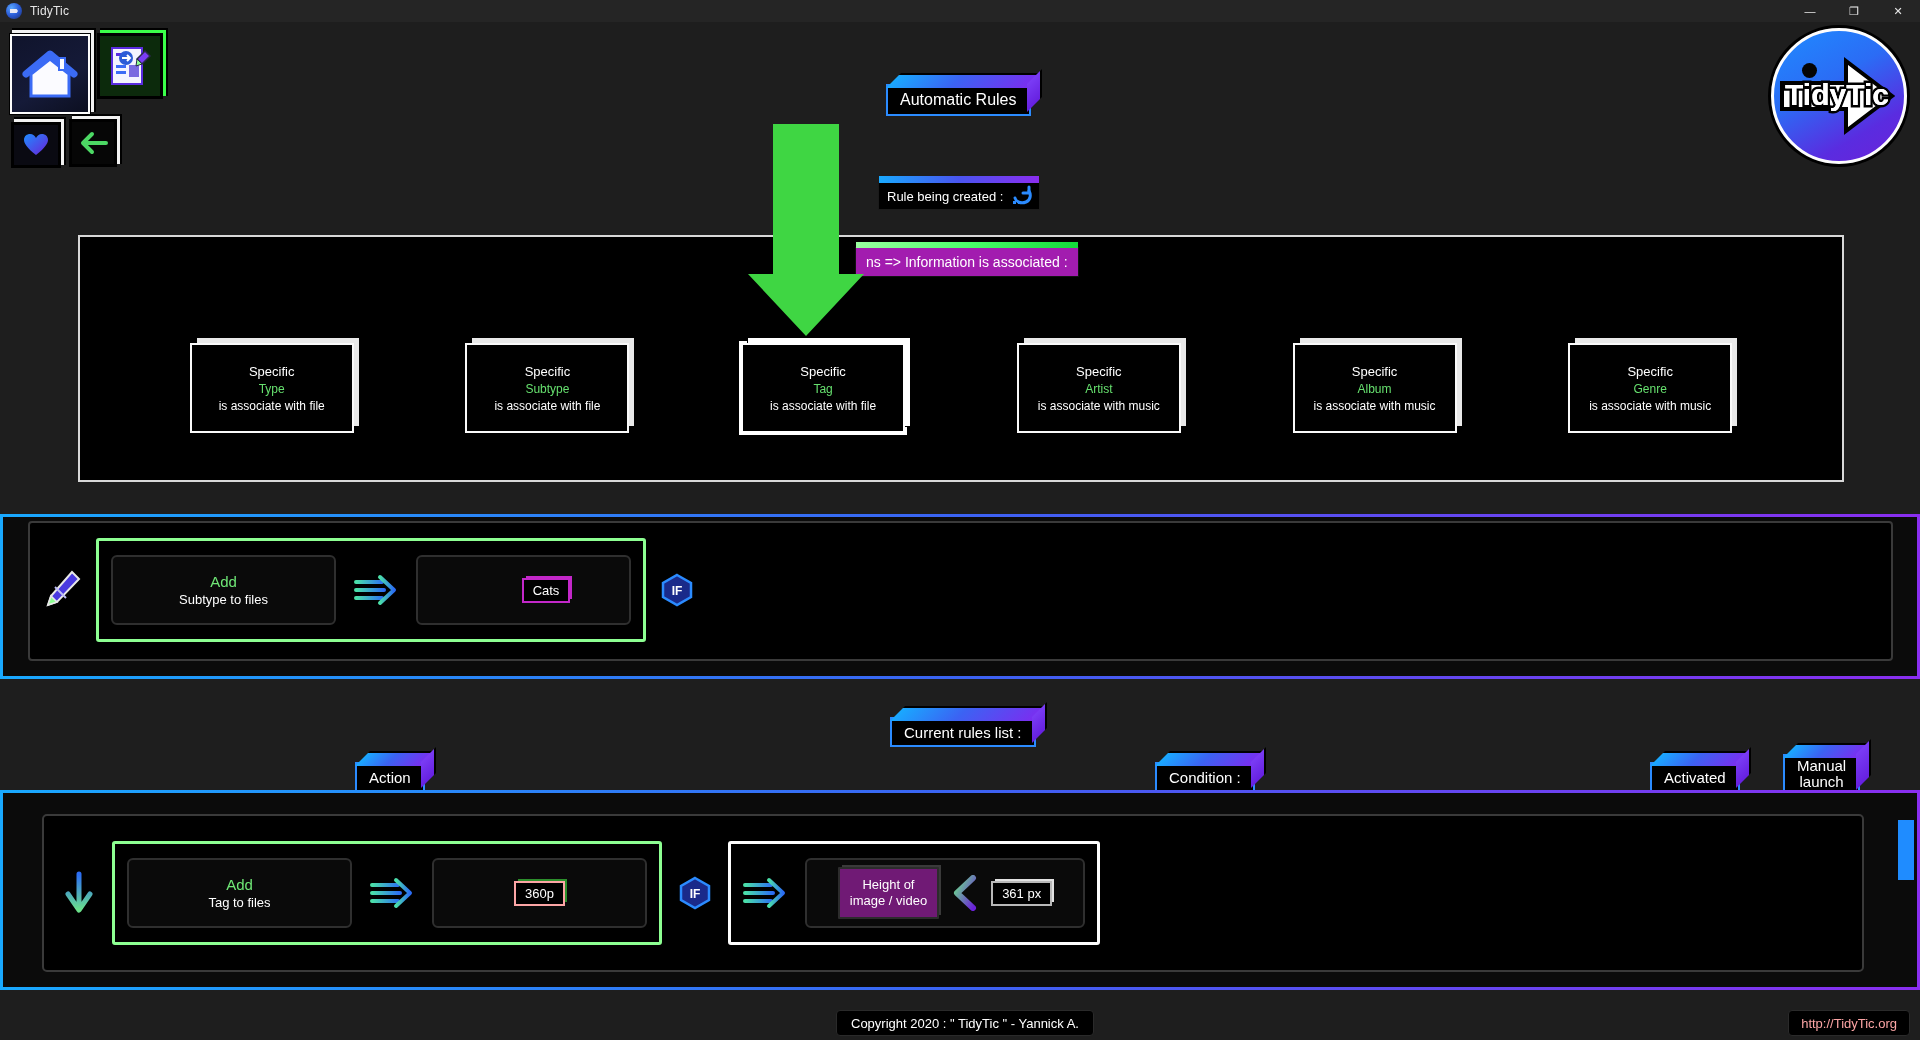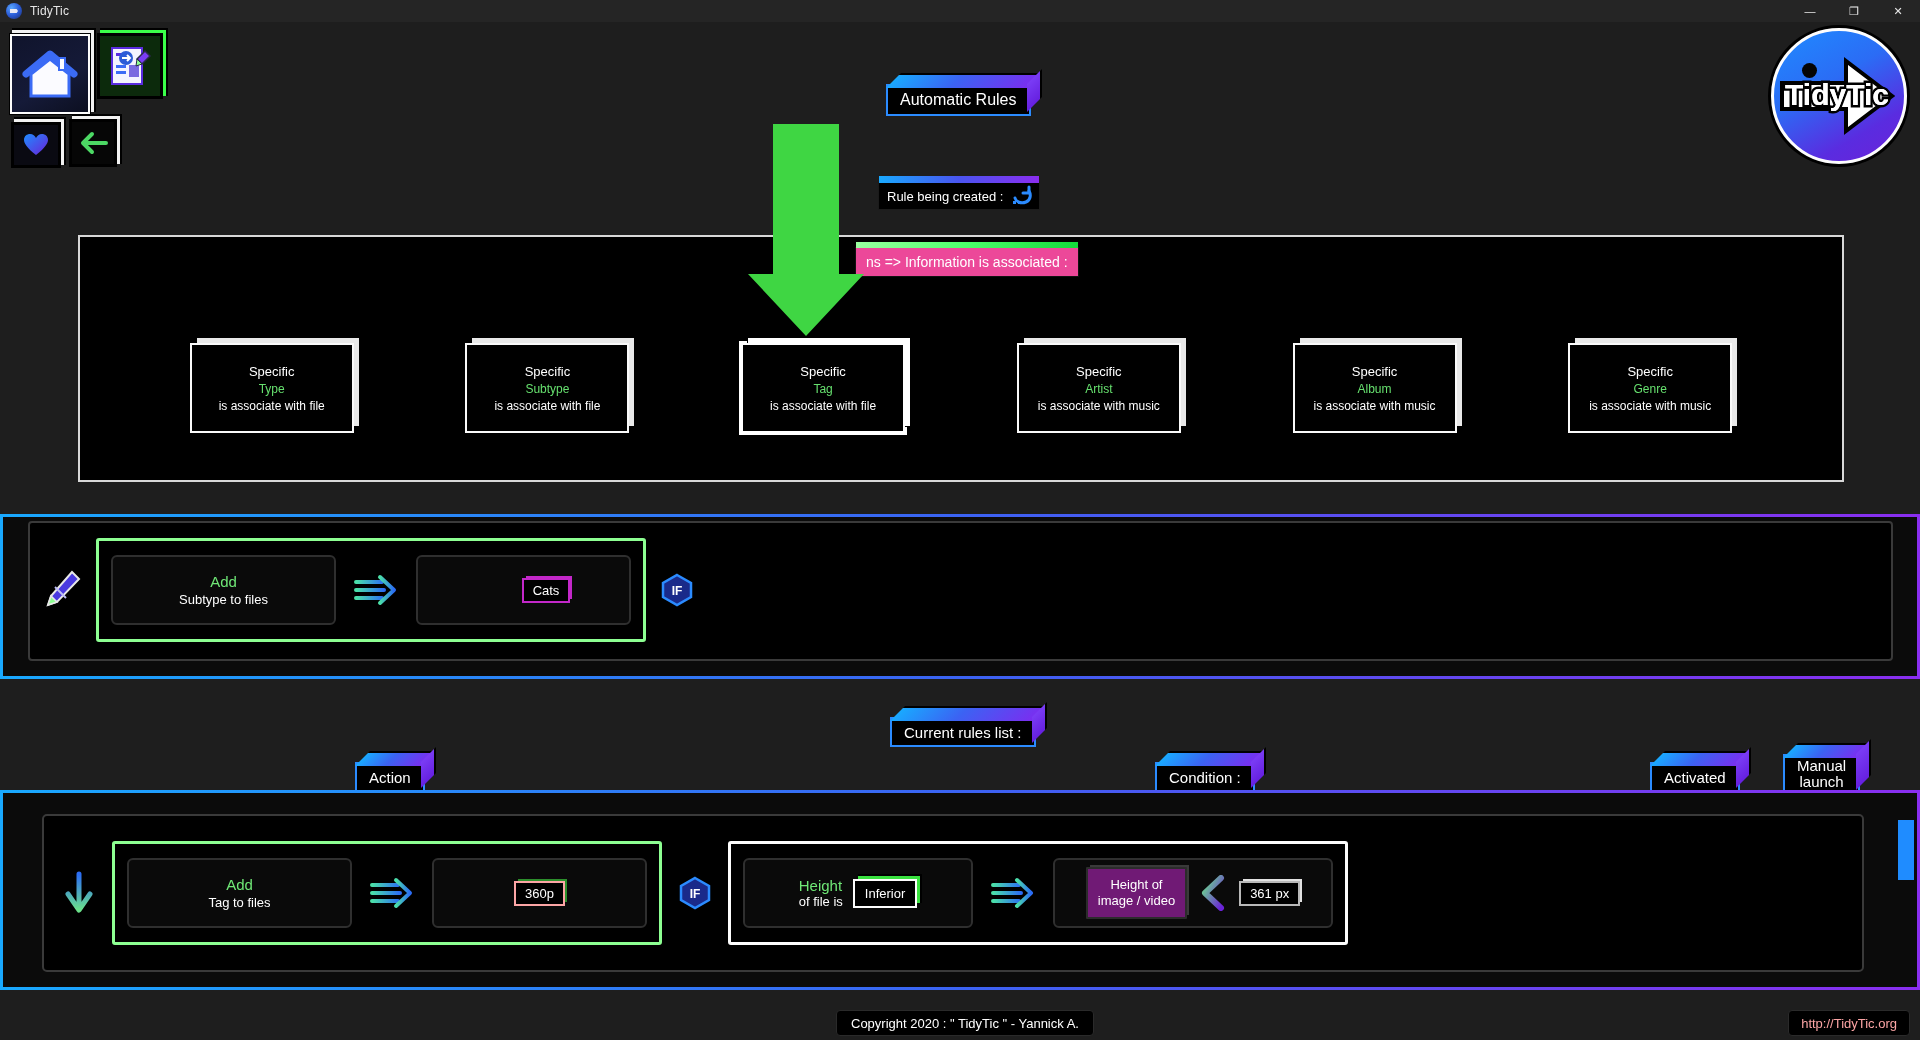--- a/index.html
+++ b/index.html
@@ -132,21 +132,21 @@
     background:#1b1b1b; border-top: 5px solid transparent;
     background-image: linear-gradient(#1b1b1b,#1b1b1b), linear-gradient(90deg,#19a9ff,#3b63f3,#8a2ef0);
     background-origin: border-box; background-clip: padding-box, border-box; }
 
   .inner-frame {
     position: absolute; left: 78px; top: 235px; width: 1766px; height: 247px;
     background: #000; border: 2px solid #d8d8d8;
   }
   .assoc-header {
     position: absolute; left: 855px; top: 247px; height: 30px; padding: 0 10px;
-    background: #ec4899; color: #fff; font-size: 14px; white-space: nowrap;
+    background: #a21caf; color: #fff; font-size: 14px; white-space: nowrap;
     display: flex; align-items: center; border: 1px solid #111;
   }
   .assoc-header::before {
     content:""; position: absolute; left:0; top:-6px; width:100%; height:6px;
     background: linear-gradient(90deg,#9affa0,#4bff6a,#13d93a);
   }
 
   .card-row {
     position: absolute; left: 78px; top: 343px; width: 1766px;
     display: flex; justify-content: space-evenly; align-items: flex-start;
@@ -478,27 +478,20 @@
         <span class="tag-chip green">360p</span>
       </div>
     </div>
 
     <svg class="if-badge" viewBox="0 0 34 34">
       <polygon points="17,2 31,10 31,24 17,32 3,24 3,10" fill="#1a2a8a" stroke="#2b8bff" stroke-width="2.5"></polygon>
       <text x="17" y="22" text-anchor="middle" font-family="Liberation Sans, sans-serif" font-size="12" font-weight="bold" fill="#ffffff">IF</text>
     </svg>
 
     <div class="cond-box">
-      <div class="slot slot-cond">
-        <span class="cond-lab">
-          <span class="l1">Height</span>
-          <span class="l2">of file is</span>
-        </span>
-        <span class="btn3d-green">Inferior</span>
-      </div>
       <svg class="dbl-arrow" viewBox="0 0 44 34">
         <path d="M2 9 H28 M2 17 H30 M2 25 H28" stroke="url(#ag1)" stroke-width="4" stroke-linecap="round"></path>
         <path d="M26 4 L40 17 L26 30" fill="none" stroke="url(#ag1)" stroke-width="4" stroke-linecap="round" stroke-linejoin="round"></path>
       </svg>
       <div class="slot slot-target">
         <span class="target-pill">
           <span>Height of</span><br>
           <span>image / video</span>
         </span>
         <svg class="lt-icon" viewBox="0 0 28 36">

